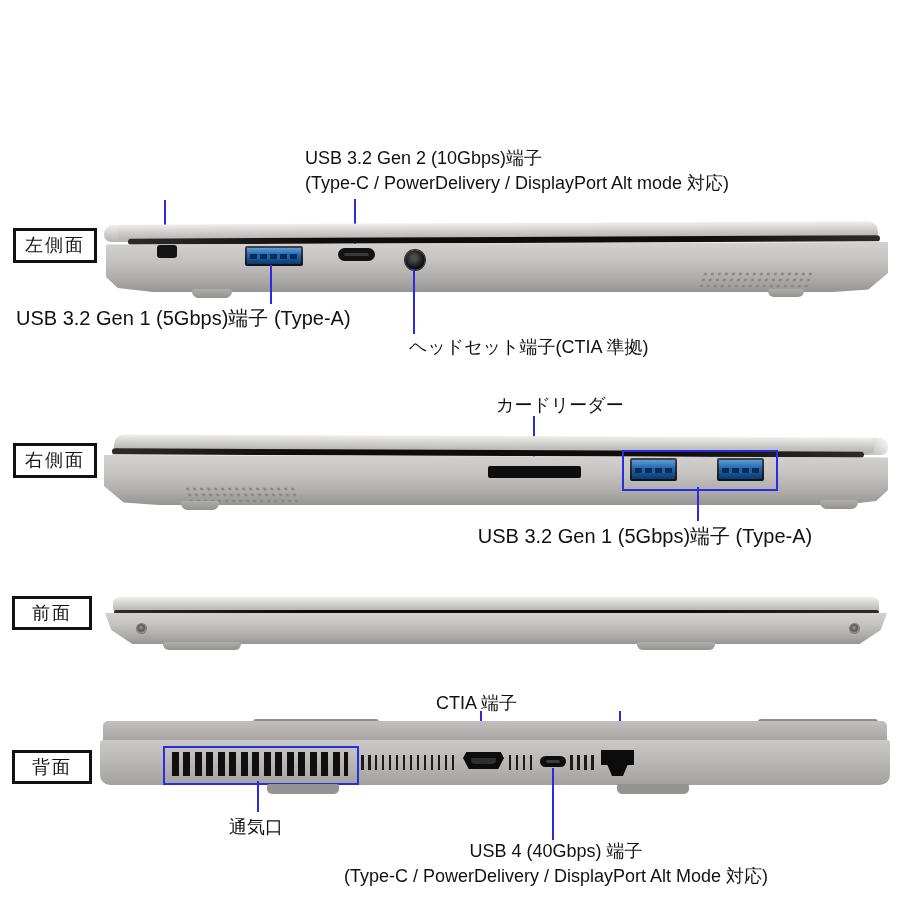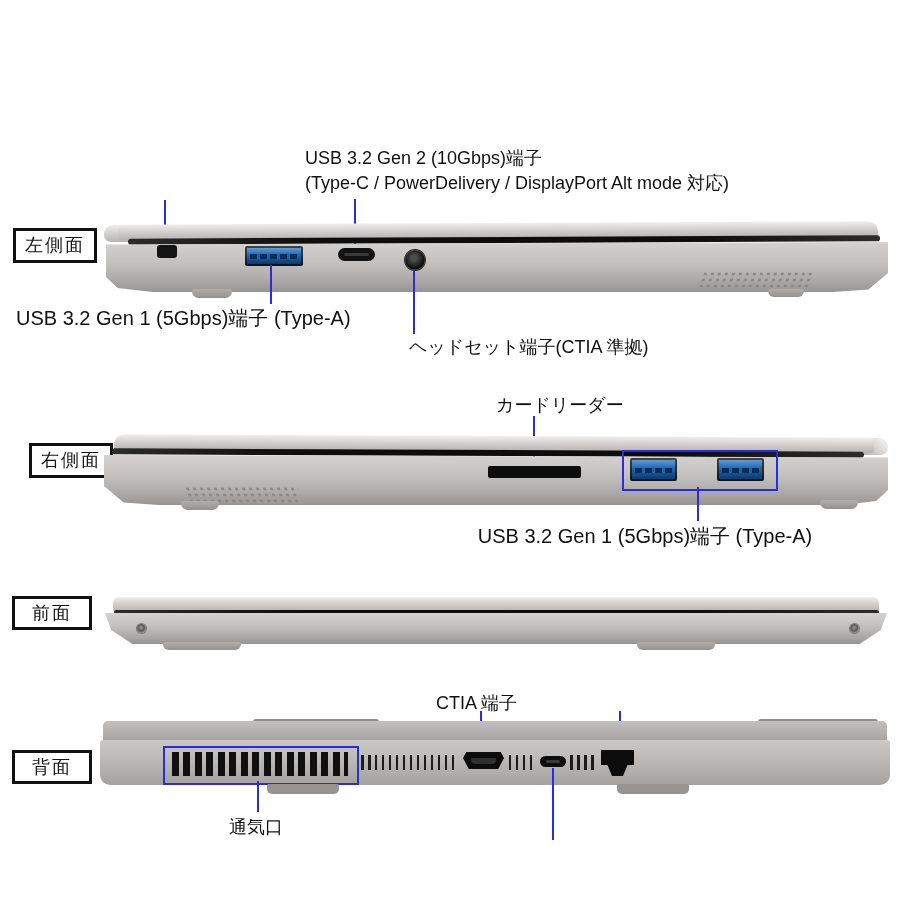--- a/index.html
+++ b/index.html
@@ -8,21 +8,21 @@
   .abs{position:absolute;}
 
   
   .title{position:absolute;top:52px;left:0;width:100%;text-align:center;
          font-size:38px;font-weight:700;letter-spacing:2px;color:#111;}
 
   
   .tag{position:absolute;border:3px solid #111;background:#fff;font-size:18px;
        font-weight:400;text-align:center;line-height:29px;letter-spacing:2px;}
   #tag-left  {left:13px;top:228px;width:78px;height:29px;}
-  #tag-right {left:29px;top:443px;width:78px;height:29px;}
+  #tag-right {left:13px;top:443px;width:78px;height:29px;}
   #tag-front {left:12px;top:596px;width:74px;height:28px;}
   #tag-back  {left:12px;top:750px;width:74px;height:28px;}
 
   
   .lbl{position:absolute;font-size:18px;white-space:nowrap;color:#111;}
   #lbl-security{left:90px;top:177px;font-size:17px;}
   #lbl-usbc-l{left:305px;top:146px;line-height:25px;}
   #lbl-usba-l{left:16px;top:305px;font-size:20px;}
   #lbl-headset{left:377px;top:335px;margin-left:32px;}
   #lbl-card{left:468px;top:393px;margin-left:28px;}
@@ -212,14 +212,18 @@
   <div class="abs" id="bv-usbc"></div>
   <div class="abs" id="bv-lan"></div>
   <div class="abs" id="bv-lan-tab"></div>
   <div class="abs" id="bv-foot1"></div>
   <div class="abs" id="bv-foot2"></div>
 
   <div class="line" id="ln-vent"></div>
   <div class="line" id="ln-usb4"></div>
 
   <div class="lbl" id="lbl-vent">通気口</div>
+  <div class="lbl" id="lbl-usb4">
+    <div>USB 4 (40Gbps) 端子</div>
+    <div>(Type-C / PowerDelivery / DisplayPort Alt Mode 対応)</div>
+  </div>
 
 </div>
 
 </body></html>

